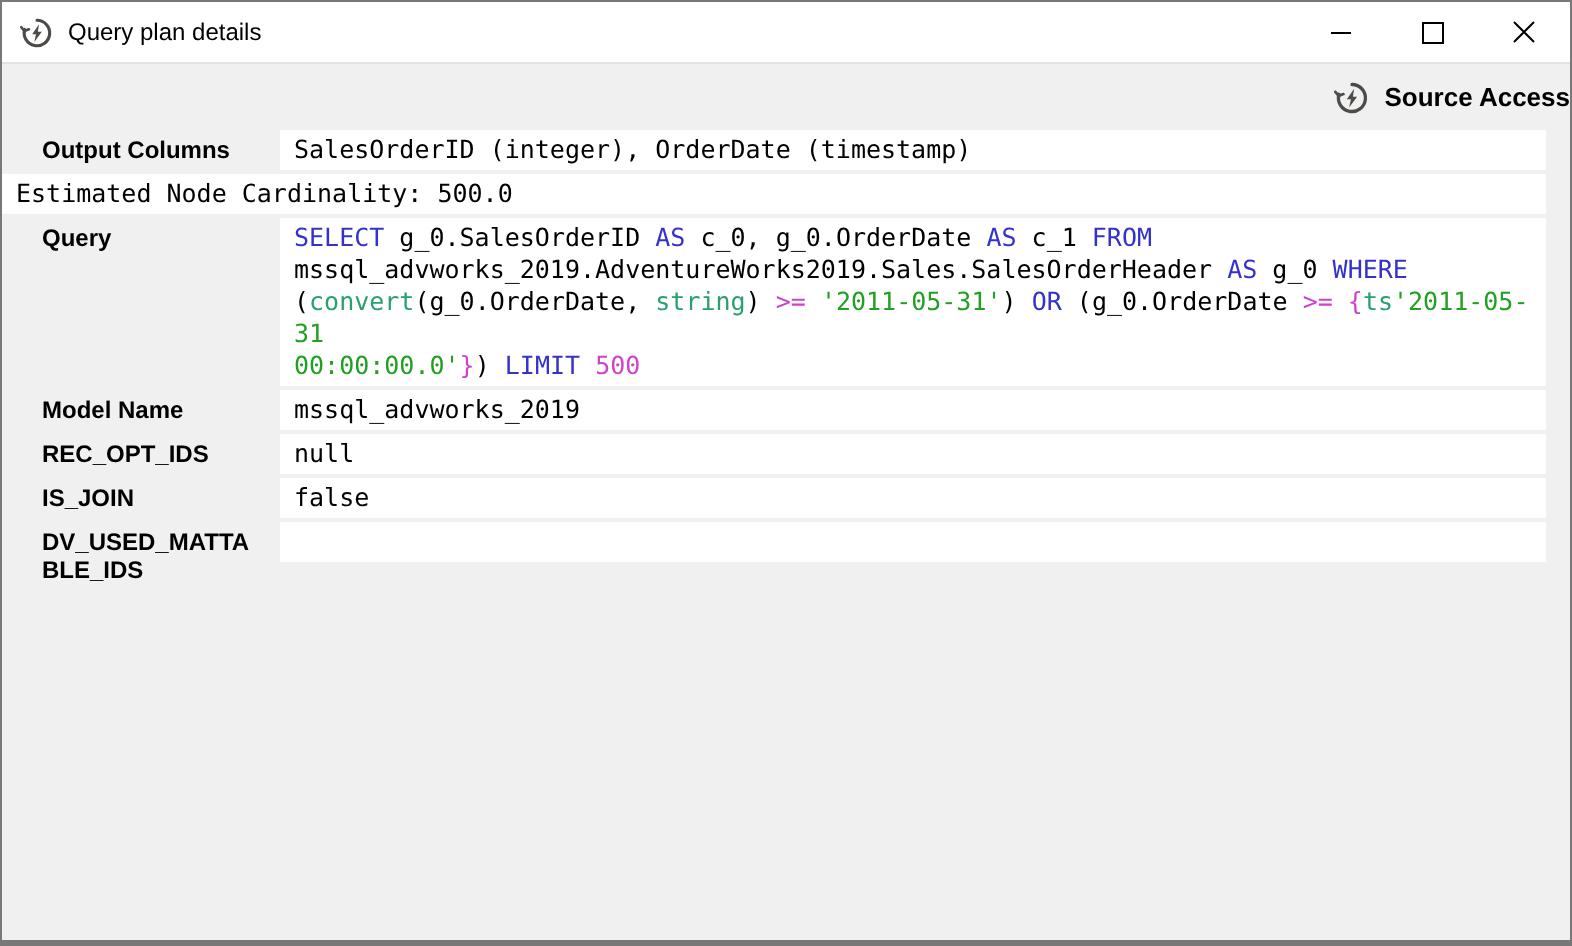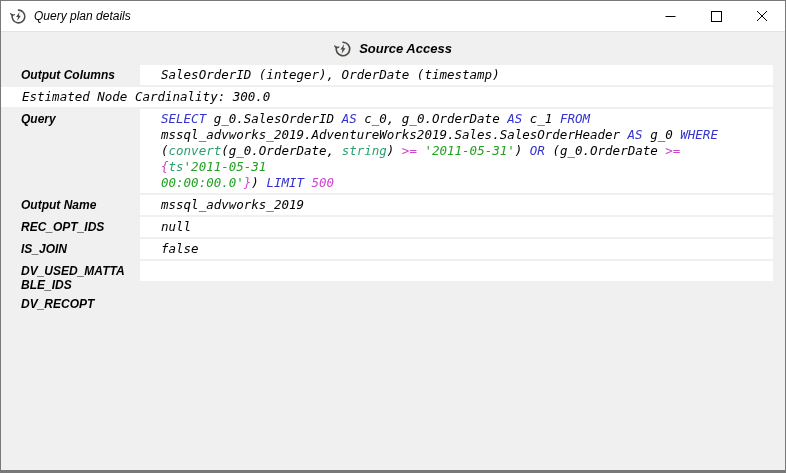--- a/index.html
+++ b/index.html
@@ -6,56 +6,55 @@
   .window{
     position:relative;
     width:786px;height:473px;
     box-sizing:border-box;
     border:1px solid #787878;
     border-bottom-width:3px;
     background:#f0f0f0;
     font-family:"Liberation Sans", sans-serif;
     color:#000;
     overflow:hidden;
-    font-style:italic;
   }
   
   .titlebar{
     height:30px;background:#ffffff;
     display:flex;align-items:center;
     border-bottom:1px solid #e3e3e3;
   }
   .titlebar .app-icon{width:17px;height:17px;margin:0 7px 0 9px;flex:0 0 auto;}
   .titlebar .title{font-size:12px;line-height:30px;}
   .controls{margin-left:auto;display:flex;height:30px;}
   .ctrl{width:46px;height:30px;display:flex;align-items:center;justify-content:center;cursor:default;}
   .ctrl svg{display:block;}
   
   .header-band{
     height:33px;
-    display:flex;align-items:center;justify-content:center;gap:7px;
+    display:flex;align-items:center;justify-content:flex-end;gap:7px;
     background:#f0f0f0;
   }
   .header-band .hdr-icon{width:18px;height:18px;}
   .header-band .hdr-title{font-size:13px;font-weight:bold;}
   
   .plan-table{margin:0;}
   .row{display:flex;align-items:flex-start;margin-bottom:2px;}
   .label{
     flex:0 0 112px;
     padding:3px 7px 0 20px;
     font-size:12px;font-weight:bold;line-height:14px;
     word-break:break-all;
   }
   .value{
     flex:1 1 auto;
     margin-right:12px;
     background:#ffffff;
     min-height:16px;
-    padding:2px 21px;
+    padding:2px 7px;
     font-family:"DejaVu Sans Mono","Liberation Mono",monospace;
     font-size:12.5px;line-height:16px;
     white-space:pre-wrap;
   }
   .sqlline{white-space:pre-wrap;}
   .tk-k{color:var(--kw);}
   .tk-f{color:var(--fn);}
   .tk-o{color:var(--op);}
   .tk-s{color:var(--str);text-align:right;}
   .tk-n{color:var(--num);}
@@ -104,40 +103,39 @@
     </span>
     <span class="hdr-title">Source Access</span>
   </div>
 
   <div class="plan-table">
       <div class="row">
         <div class="label">Output Columns</div>
         <div class="value">SalesOrderID (integer), OrderDate (timestamp)</div>
       </div>
       <div class="row">
-        <div class="value">Estimated Node Cardinality: 300.0</div>
+        <div class="value">Estimated Node Cardinality: 500.0</div>
       </div>
       <div class="row">
         <div class="label">Query</div>
         <div class="value"><div class="sqlline"><span class="tk-k">SELECT</span><span class="tk-p"> g_0.SalesOrderID </span><span class="tk-k">AS</span><span class="tk-p"> c_0, g_0.OrderDate </span><span class="tk-k">AS</span><span class="tk-p"> c_1 </span><span class="tk-k">FROM</span></div><div class="sqlline"><span class="tk-p">mssql_advworks_2019.AdventureWorks2019.Sales.SalesOrderHeader </span><span class="tk-k">AS</span><span class="tk-p"> g_0 </span><span class="tk-k">WHERE</span></div><div class="sqlline"><span class="tk-p">(</span><span class="tk-f">convert</span><span class="tk-p">(g_0.OrderDate, </span><span class="tk-f">string</span><span class="tk-p">) </span><span class="tk-o">&gt;=</span><span class="tk-p"> </span><span class="tk-s">'2011-05-31'</span><span class="tk-p">) </span><span class="tk-k">OR</span><span class="tk-p"> (g_0.OrderDate </span><span class="tk-o">&gt;=</span><span class="tk-p"> </span><span class="tk-o">{</span><span class="tk-f">ts</span><span class="tk-s">'2011-05-31</span></div><div class="sqlline"><span class="tk-s">00:00:00.0'</span><span class="tk-o">}</span><span class="tk-p">) </span><span class="tk-k">LIMIT</span><span class="tk-p"> </span><span class="tk-n">500</span></div></div>
       </div>
       <div class="row">
-        <div class="label">Output Name</div>
+        <div class="label">Model Name</div>
         <div class="value">mssql_advworks_2019</div>
       </div>
       <div class="row">
         <div class="label">REC_OPT_IDS</div>
         <div class="value">null</div>
       </div>
       <div class="row">
         <div class="label">IS_JOIN</div>
         <div class="value">false</div>
       </div>
       <div class="row">
         <div class="label">DV_USED_MATTABLE_IDS</div>
         <div class="value"></div>
       </div>
       <div class="row">
-        <div class="label">DV_RECOPT</div>
       </div>
     </div>
 
 </div>
 
 </body></html>

